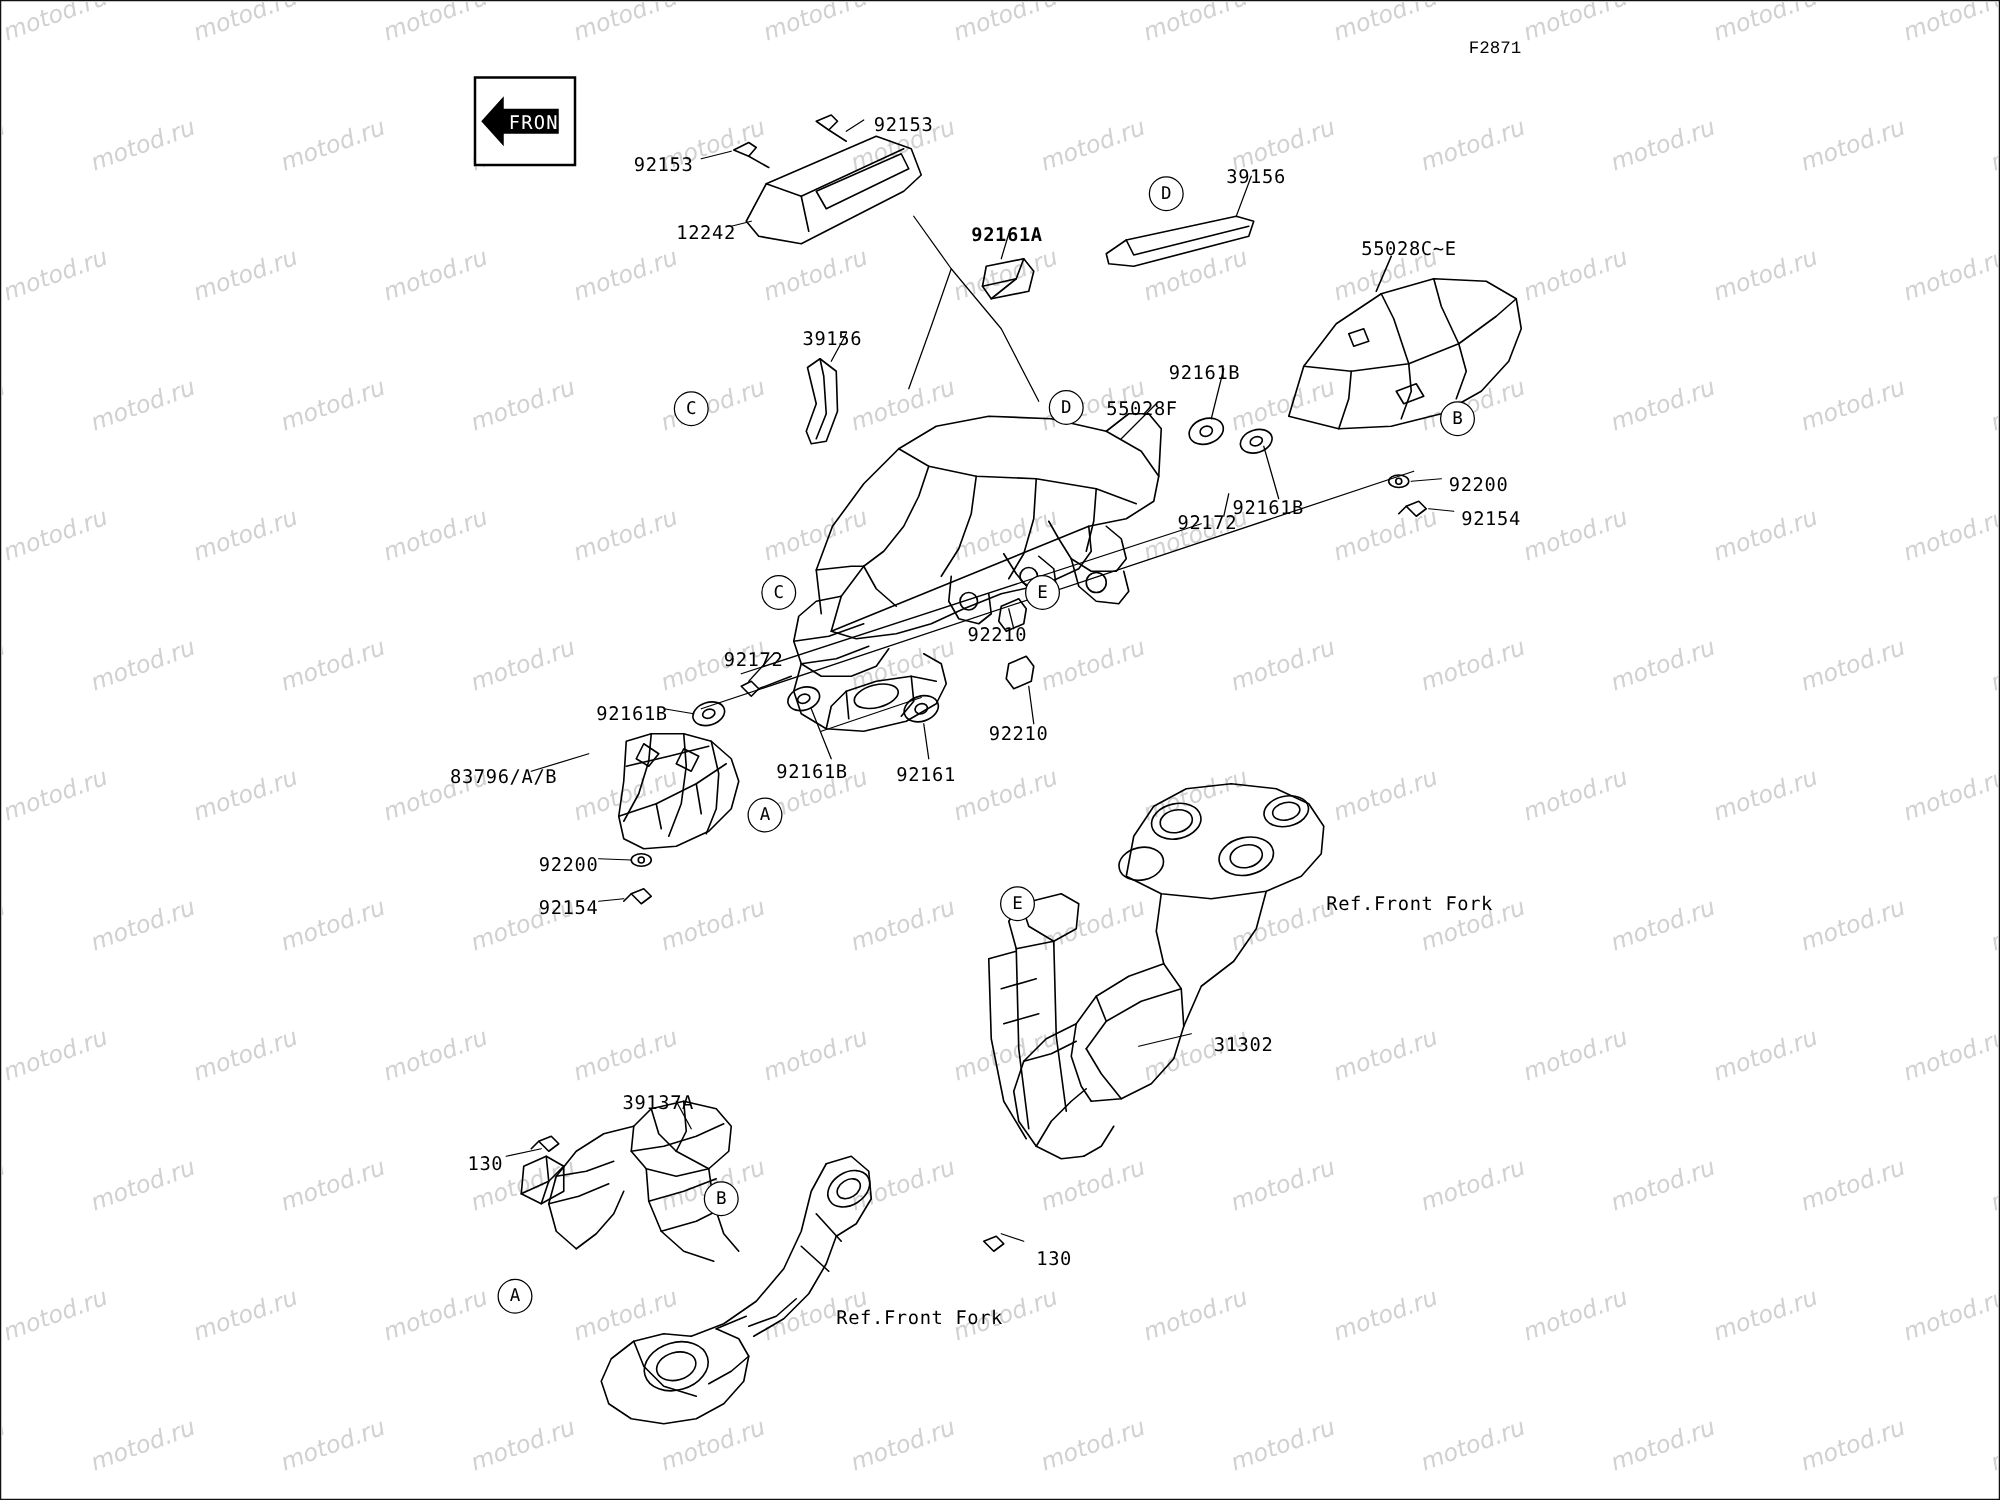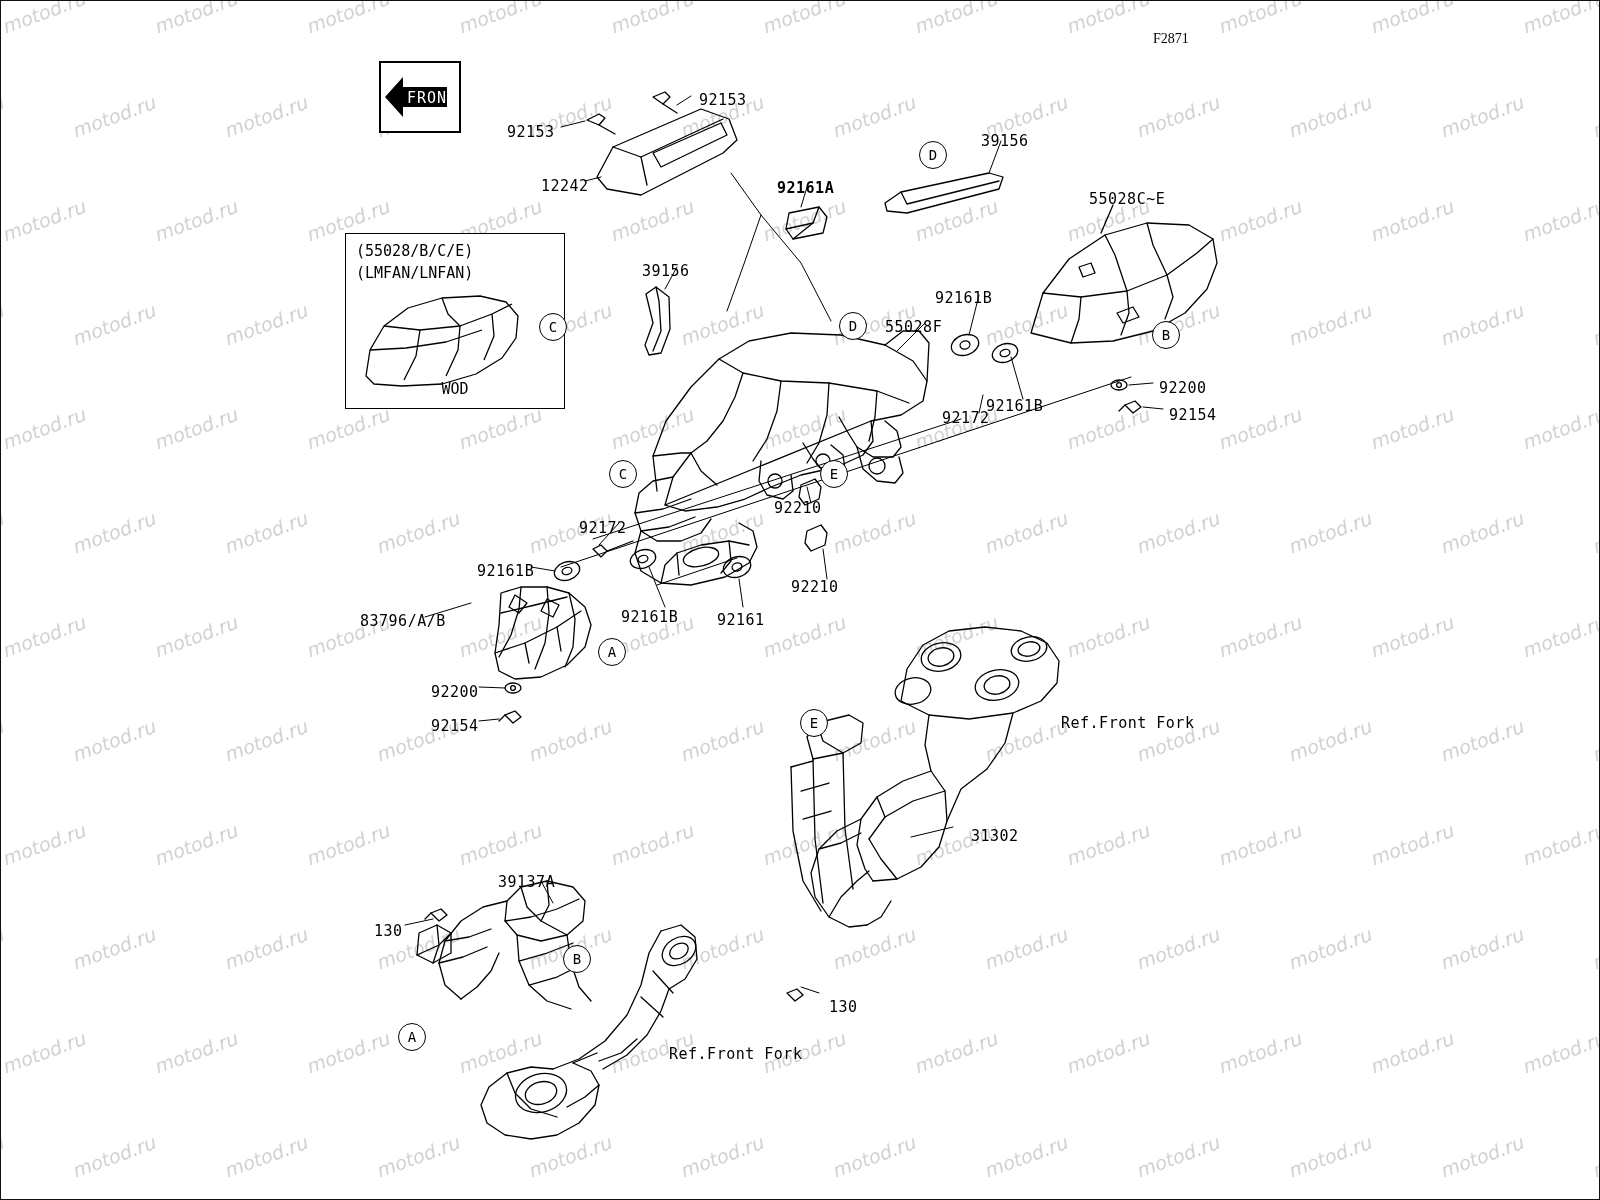--- a/index.html
+++ b/index.html
@@ -37,23 +37,24 @@
   .lbl{
     position:absolute;
     font-family:"DejaVu Sans Mono", monospace;
     font-size:15px;
     color:#000;
     white-space:nowrap;
     letter-spacing:0.5px;
   }
   .code{
     position:absolute;
-    font-family:Liberation Serif, serif;
+    font-family:Liberation Mono, monospace;
     font-size:14px;
     color:#000;
+    margin-left:22px;
   }
   .cal{
     position:absolute;
     width:26px;height:26px;border-radius:50%;
     border:1.4px solid #000;
     font-family:"DejaVu Sans Mono", monospace;
     font-size:14px;
     display:flex;align-items:center;justify-content:center;
     background:#fff;
   }
@@ -464,36 +465,20 @@
     </g>
   </svg>
 
   <div class="frontbox" style="left:378px;top:60px;width:78px;height:68px;">
     <svg width="74" height="64" viewBox="0 0 74 64" xmlns="http://www.w3.org/2000/svg">
       <polygon points="4,34 22,14 22,24 66,24 66,44 22,44 22,54" fill="#000"></polygon>
       <text x="26" y="40" font-family="DejaVu Sans Mono, monospace" font-size="15" fill="#fff" letter-spacing="1">FRONT</text>
     </svg>
   </div>
 
-  <div class="inset" style="left:344px;top:232px;width:218px;height:174px;">
-    <div class="ins-line" style="top:8px;">(55028/B/C/E)</div>
-    <div class="ins-line" style="top:30px;">(LMFAN/LNFAN)</div>
-    <svg width="216" height="110" style="position:absolute;left:0;top:52px;" viewBox="0 0 216 110" xmlns="http://www.w3.org/2000/svg">
-      <g fill="none" stroke="#000" stroke-width="1.3" stroke-linejoin="round">
-        <path d="M20 90 L24 64 L38 40 L62 22 L96 12 L134 10 L160 16 L172 30 L170 52 L156 72 L130 88 L96 98 L56 100 L28 98 Z"></path>
-        <path d="M38 40 L74 44 L114 40 L146 28 L166 18"></path>
-        <path d="M74 44 L70 70 L58 94"></path>
-        <path d="M114 40 L112 64 L100 90"></path>
-        <path d="M146 28 L148 50 L138 74"></path>
-        <path d="M24 64 L60 62 L100 56 L136 44"></path>
-        <path d="M96 12 L102 28 L114 40"></path>
-      </g>
-    </svg>
-    <div class="ins-wod" style="top:146px;">WOD</div>
-  </div>
 
   <div id="labels">
       <div class="lbl" style="left: 698px; top: 90px;">92153</div>
       <div class="lbl" style="left: 506px; top: 122px;">92153</div>
       <div class="lbl" style="left: 540px; top: 176px;">12242</div>
       <div class="lbl" style="left: 776px; top: 178px; font-weight: bold;">92161A</div>
       <div class="lbl" style="left: 980px; top: 131px;">39156</div>
       <div class="lbl" style="left: 1088px; top: 189px;">55028C~E</div>
       <div class="lbl" style="left: 641px; top: 261px;">39156</div>
       <div class="lbl" style="left: 934px; top: 288px;">92161B</div>

